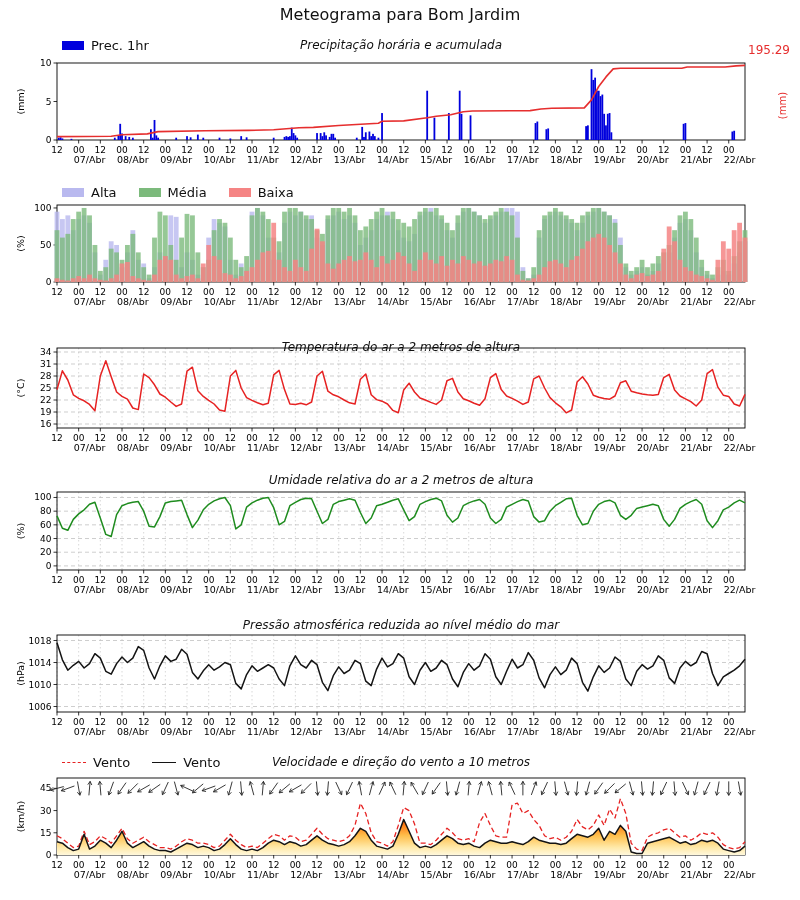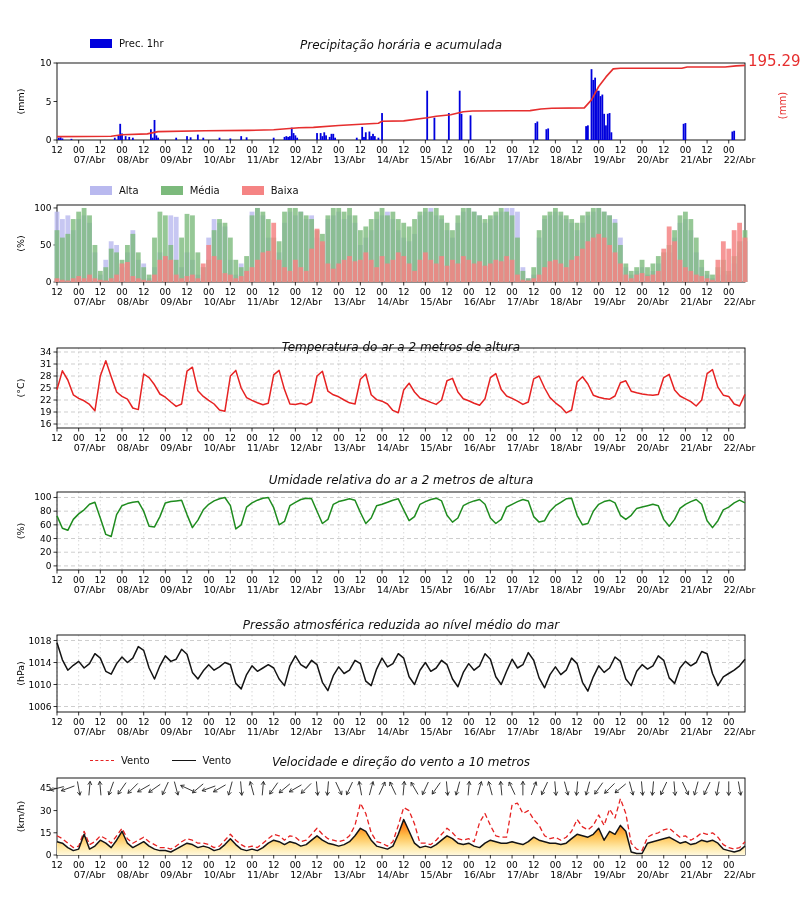--- a/index.html
+++ b/index.html
@@ -1,36 +1,37 @@
 <!DOCTYPE html>
 <html><head>
 <meta charset="utf-8">
 <style>
   html,body{margin:0;padding:0;background:#fff;}
   .figure{position:relative;width:800px;height:900px;background:#fff;overflow:hidden;
           font-family:"DejaVu Sans","Liberation Sans",sans-serif;color:#111;}
   .main-title{position:absolute;top:5px;left:0;width:800px;text-align:center;font-size:16px;}
   .ptitle{position:absolute;left:57px;width:688px;text-align:center;font-size:12px;font-style:italic;}
-  .legend{position:absolute;left:62px;display:flex;gap:22px;align-items:center;font-size:10px;margin-left:28px;}
+  .legend{position:absolute;left:62px;display:flex;gap:22px;align-items:center;font-size:13px;}
   .litem{display:flex;align-items:center;}
   .sw{display:inline-block;width:22px;height:9px;margin-right:7px;}
   .swl{display:inline-block;width:24px;height:0;border-top:1.8px solid #000;margin-right:7px;}
   .swl.dashed{border-top-style:dashed;}
-  .rtotal{position:absolute;left:748px;top:52px;font-size:15px;color:#e62e2e;}
+  .rtotal{position:absolute;left:748px;top:43px;font-size:12px;color:#e62e2e;}
   .rylab{position:absolute;left:760px;top:100px;width:44px;text-align:center;font-size:10px;color:#e62e2e;
          transform:rotate(-90deg);transform-origin:center;}
   svg{position:absolute;left:0;display:block;}
   svg text{font-family:"DejaVu Sans","Liberation Sans",sans-serif;fill:#000;}
   #svg-precip{top:55px;} #svg-clouds{top:197px;} #svg-temp{top:340px;}
   #svg-hum{top:484px;} #svg-pres{top:627px;} #svg-wind{top:770px;}
 </style>
 </head>
 <body>
 
 <div class="figure">
+  <div class="main-title">Meteograma para Bom Jardim</div>
 
   <div class="legend" style="top:38px">
     <span class="litem">
       <i class="sw" style="background: rgb(0, 0, 221);"></i>
       <span>Prec. 1hr</span>
     </span>
   </div>
   <div class="ptitle" style="top:38px">Precipitação horária e acumulada</div>
   <div class="rtotal">195.29</div>
   <div class="rylab">(mm)</div>

